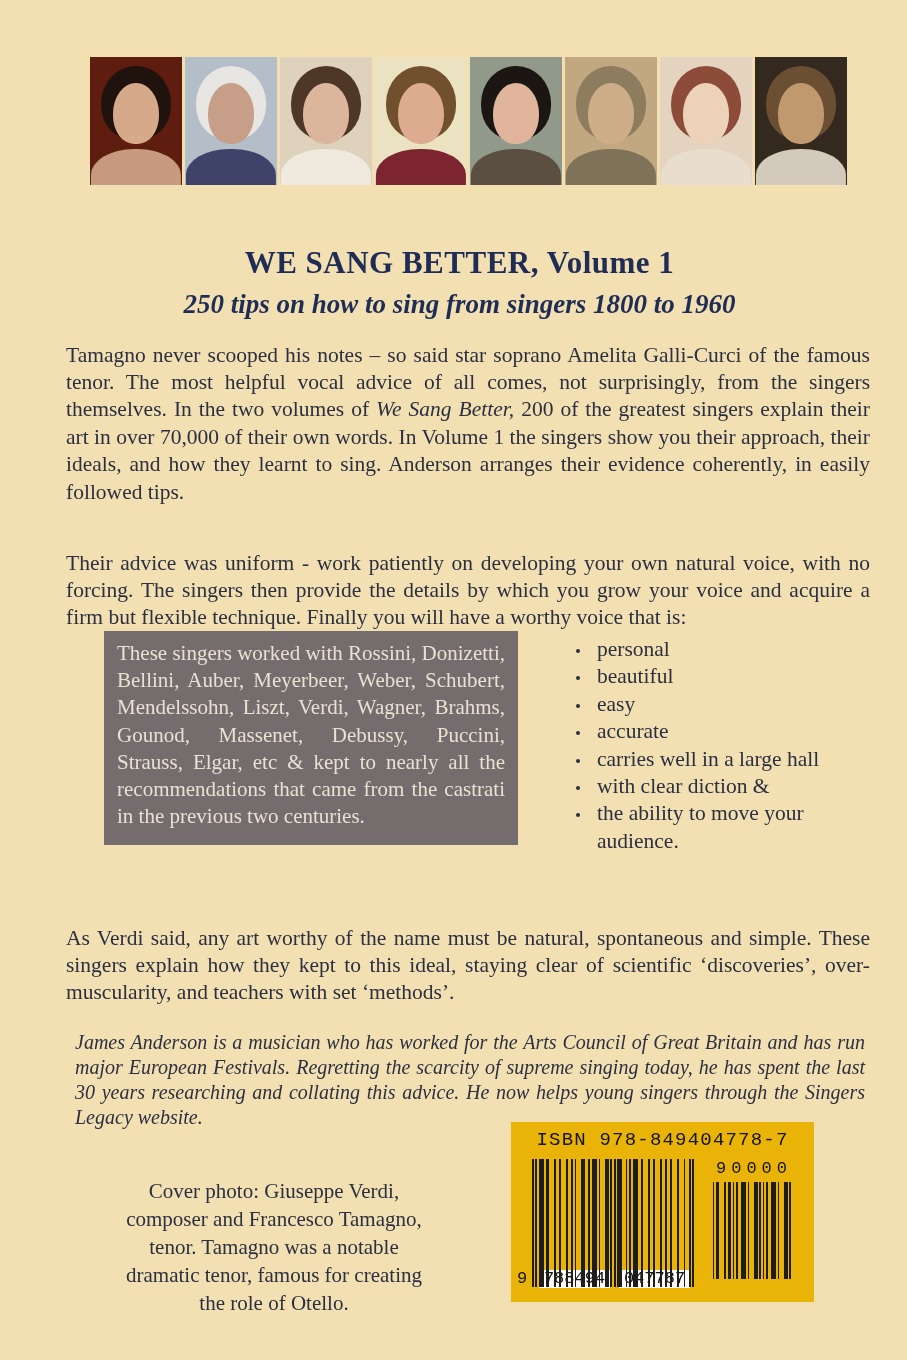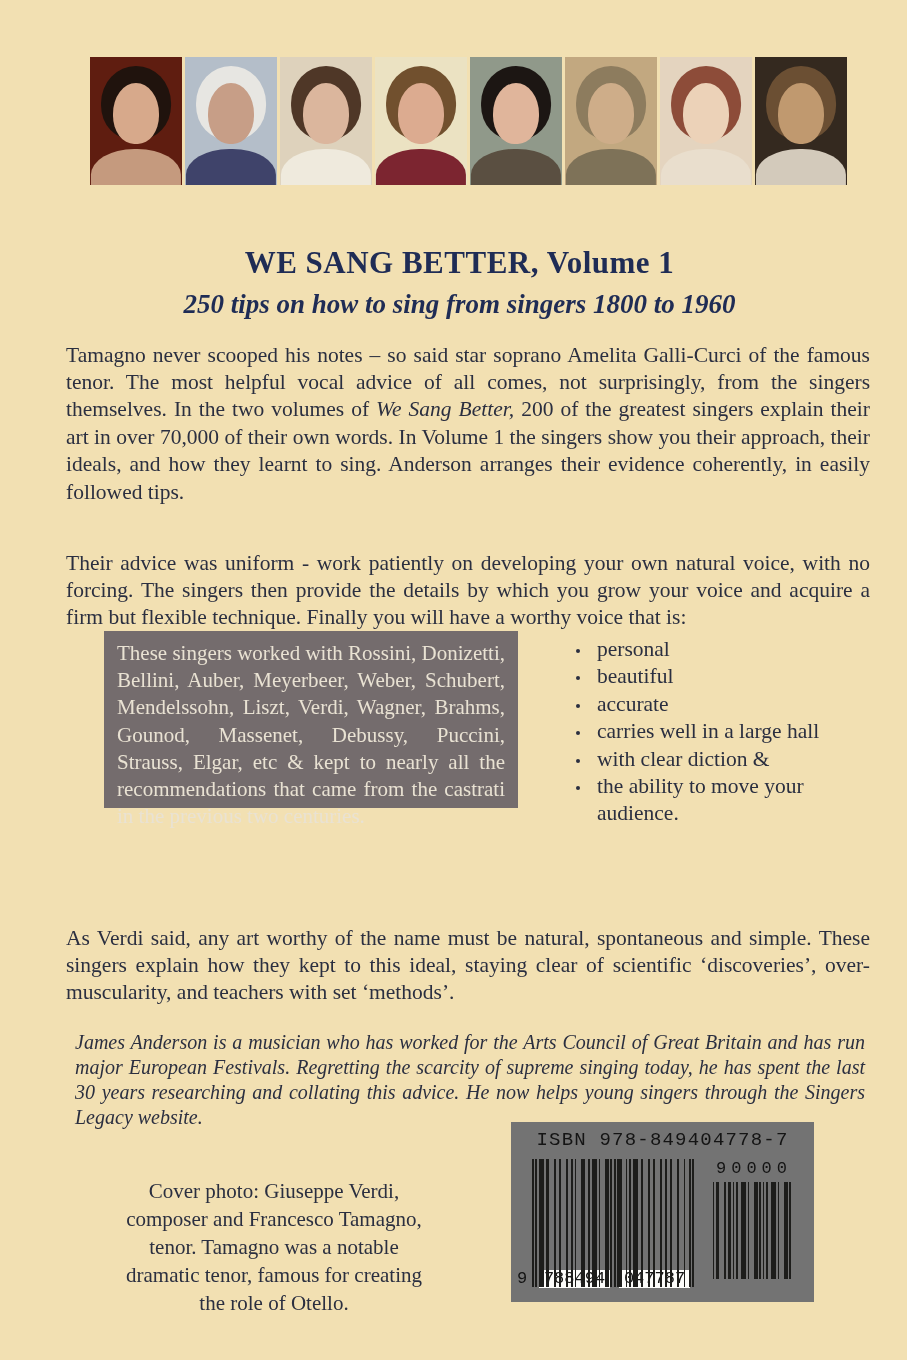--- a/index.html
+++ b/index.html
@@ -18,21 +18,21 @@
   .p-torso{position:absolute; left:50%; bottom:-14%; transform:translateX(-50%); width:98%; height:42%; border-radius:48% 48% 0 0;}
   
   .title{position:absolute; left:0; top:245px; width:100%; text-align:center;
          font-size:31px; font-weight:bold; letter-spacing:.5px; color:#1f2c55;}
   .subtitle{position:absolute; left:0; top:289px; width:100%; text-align:center;
          font-size:27px; font-weight:bold; font-style:italic; color:#1f2c55;}
   
   .para{position:absolute; left:66px; width:804px; font-size:21.5px; line-height:27.4px; text-align:justify;}
   .p1{top:320px;} .p2{top:528px;} .p3{top:903px;}
   
-  .gray-box{position:absolute; left:104px; top:631px; width:414px; height:177px;
+  .gray-box{position:absolute; left:104px; top:631px; width:414px; height:214px;
             box-sizing:border-box; padding:9px 13px; text-align:justify;
             font-size:21px; line-height:27.2px;}
   .bullets{position:absolute; left:572px; top:636px; width:302px;
            list-style:none; margin:0; padding:0; font-size:21.5px; line-height:27.4px;}
   .bullets li{display:flex;}
   .dot{flex:0 0 25px; position:relative;}
   .dot::after{content:""; position:absolute; left:4px; top:13px; width:4px; height:4px;
               border-radius:50%; background:#2b2f40;}
   
   .author-note{position:absolute; left:75px; top:1010px; width:790px;
@@ -118,20 +118,24 @@
     <li>
         <span class="dot"></span>
         <span>personal</span>
       </li>
     <li>
         <span class="dot"></span>
         <span>beautiful</span>
       </li>
     <li>
         <span class="dot"></span>
+        <span>easy</span>
+      </li>
+    <li>
+        <span class="dot"></span>
         <span>accurate</span>
       </li>
     <li>
         <span class="dot"></span>
         <span>carries well in a large hall</span>
       </li>
     <li>
         <span class="dot"></span>
         <span>with clear diction &amp;</span>
       </li>
@@ -140,21 +144,21 @@
         <span>the ability to move your audience.</span>
       </li>
   </ul>
 
   <p class="para p3">As Verdi said, any art worthy of the name must be natural, spontaneous and simple.  These singers explain how they kept to this ideal, staying clear of scientific ‘discoveries’, over-muscularity, and teachers with set ‘methods’.</p>
 
   <p class="author-note">James Anderson is a musician who has worked for the Arts Council of Great Britain and has run major European Festivals.  Regretting the scarcity of supreme singing today, he has spent the last 30 years researching and collating this advice.  He now helps young singers through the Singers Legacy website.</p>
 
   <p class="cover-credit">Cover photo: Giuseppe Verdi, composer and Francesco Tamagno, tenor. Tamagno was a notable  dramatic tenor, famous for creating the role of Otello.</p>
 
-  <div class="barcode-box" style="background: #737373;">
+  <div class="barcode-box" style="background: #eab308;">
     <div class="isbn-label">ISBN 978-849404778-7</div>
     <div class="main-bars" id="main-bars">
       <span class="bc-num bc-n1">9</span>
       <span class="bc-num bc-n2">788494</span>
       <span class="bc-num bc-n3">047787</span>
     <div class="bar" style="background: rgb(29, 29, 27); left: 0%; width: 1.05263%;"></div>
         <div class="bar" style="background: rgb(29, 29, 27); left: 2.10526%; width: 1.05263%;"></div>
         <div class="bar" style="background: rgb(29, 29, 27); left: 4.21053%; width: 3.15789%;"></div>
         <div class="bar" style="background: rgb(29, 29, 27); left: 8.42105%; width: 2.10526%;"></div>
         <div class="bar" style="background: rgb(29, 29, 27); left: 13.6842%; width: 1.05263%;"></div>

